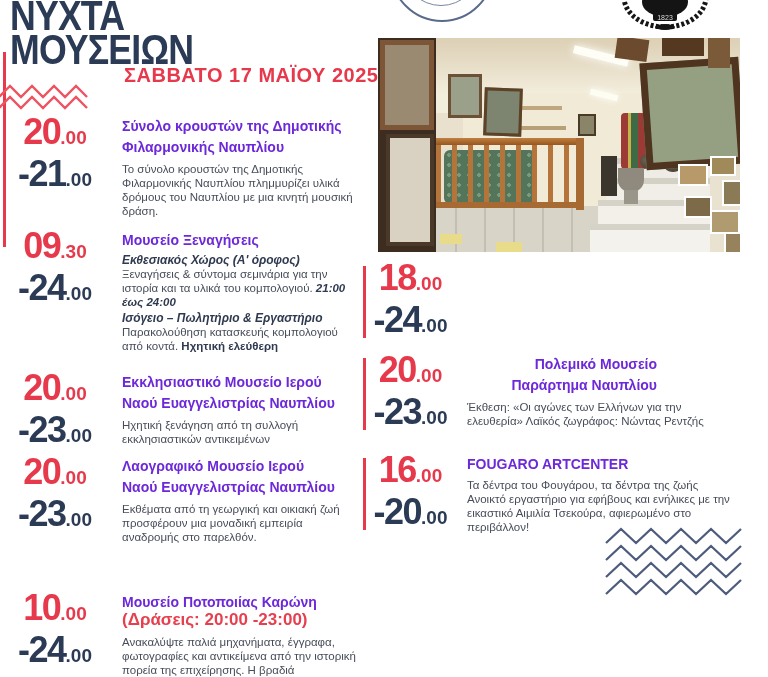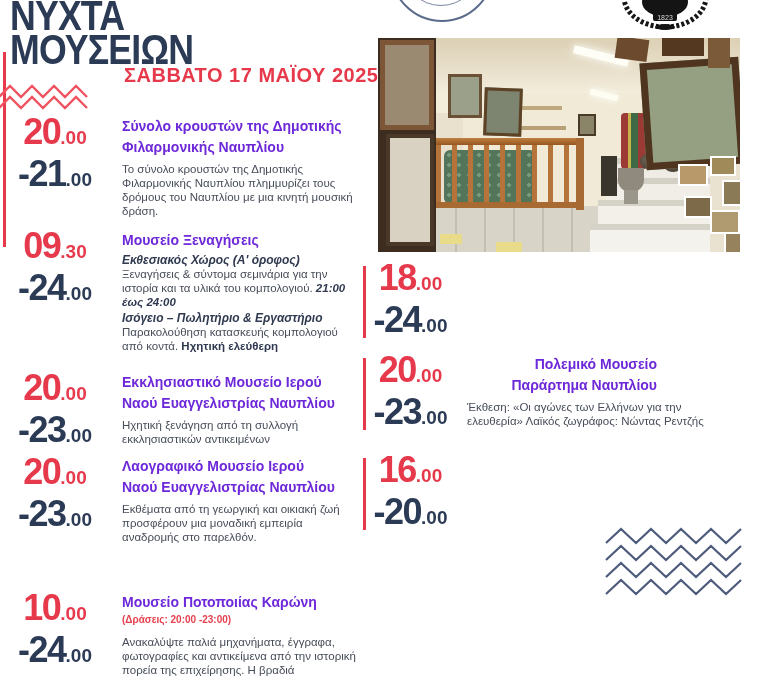--- a/index.html
+++ b/index.html
@@ -30,21 +30,21 @@
   .tstart{color:#e6394b;}
   .tend{color:#2b3a55;margin-top:3px;}
   .h{font-size:36px;font-weight:bold;letter-spacing:-1.5px;}
   .m{font-size:19px;font-weight:bold;}
   .ccol{margin-left:12px;}
   .ev.left .ccol{width:240px;}
   .ev.right .ccol{width:290px;}
   .etitle{font-size:14px;font-weight:bold;color:#6d28d9;line-height:21px;}
   .edesc{font-size:11.5px;color:#474d59;line-height:14px;margin-top:4px;}
   .sub-it{font-size:12px;font-weight:bold;font-style:italic;color:#2f3950;line-height:14px;margin-top:2px;}
-  .sub-red{font-size:10px;font-weight:bold;color:#e6404f;line-height:14px;}
+  .sub-red{font-size:17px;font-weight:bold;color:#e6404f;line-height:14px;}
   .b-it{font-weight:bold;font-style:italic;color:#2f3950;}
   .b{font-weight:bold;color:#2f3950;}
   .vline{position:absolute;left:0;top:4px;width:3px;height:72px;background:#e6394b;}
   
   .note{position:absolute;left:505px;top:644px;width:250px;height:28px;background:#dcdcdc;
         font-size:12px;color:#3b3b3b;text-align:center;line-height:28px;}
 </style>
 </head>
 <body>
 
@@ -126,21 +126,21 @@
     <div class="ph" style="left:118px;top:204px;width:26px;height:10px;background:#e8dc8a;"></div>
   </div>
 
   <div class="ev left" style="top:116px;">
     <div class="tcol">
       <div class="tstart"><span class="h">20</span><span class="m">.00</span></div>
       <div class="tend"><span class="h">-21</span><span class="m">.00</span></div>
     </div>
     <div class="ccol">
       <div class="etitle">Σύνολο κρουστών της Δημοτικής Φιλαρμονικής Ναυπλίου</div>
-      <div class="edesc">Το σύνολο κρουστών της Δημοτικής Φιλαρμονικής Ναυπλίου πλημμυρίζει τους δρόμους του Ναυπλίου με μια κινητή μουσική δράση.</div>
+      <div class="edesc">Το σύνολο κρουστών της Δημοτικής Φιλαρμονικής Ναυπλίου πλημμυρίζει υλικά δρόμους του Ναυπλίου με μια κινητή μουσική δράση.</div>
     </div>
   </div>
 
   <div class="ev left" style="top:230px;">
     <div class="tcol">
       <div class="tstart"><span class="h">09</span><span class="m">.30</span></div>
       <div class="tend"><span class="h">-24</span><span class="m">.00</span></div>
     </div>
     <div class="ccol">
       <div class="etitle">Μουσείο Ξεναγήσεις</div>
@@ -203,20 +203,25 @@
       <div class="etitle" style="max-width:190px;text-align:right;">Πολεμικό Μουσείο Παράρτημα Ναυπλίου</div>
       <div class="edesc" style="max-width:265px;">Έκθεση: «Οι αγώνες των Ελλήνων για την ελευθερία» Λαϊκός ζωγράφος: Νώντας Ρεντζής</div>
     </div>
   </div>
 
   <div class="ev right" style="top:454px;">
     <div class="vline"></div>
     <div class="tcol">
       <div class="tstart"><span class="h">16</span><span class="m">.00</span></div>
       <div class="tend"><span class="h">-20</span><span class="m">.00</span></div>
+    </div>
+    <div class="ccol">
+      <div class="etitle">FOUGARO ARTCENTER</div>
+      <div class="edesc" style="margin-top:3px;">Τα δέντρα του Φουγάρου, τα δέντρα της ζωής</div>
+      <div class="edesc" style="margin-top:0;max-width:280px;">Ανοικτό εργαστήριο για εφήβους και ενήλικες με την εικαστικό Αιμιλία Τσεκούρα, αφιερωμένο στο περιβάλλον!</div>
     </div>
   </div>
 
   <svg class="zig-navy" width="138" height="74" viewBox="0 0 138 74">
     <polyline points="2,17 17,3 32,17 47,3 62,17 77,3 92,17 107,3 122,17 137,3" fill="none" stroke="#4d5b7c" stroke-width="2.2"></polyline>
     <polyline points="2,34 17,20 32,34 47,20 62,34 77,20 92,34 107,20 122,34 137,20" fill="none" stroke="#4d5b7c" stroke-width="2.2"></polyline>
     <polyline points="2,51 17,37 32,51 47,37 62,51 77,37 92,51 107,37 122,51 137,37" fill="none" stroke="#4d5b7c" stroke-width="2.2"></polyline>
     <polyline points="2,68 17,54 32,68 47,54 62,68 77,54 92,68 107,54 122,68 137,54" fill="none" stroke="#4d5b7c" stroke-width="2.2"></polyline>
   </svg>
 

